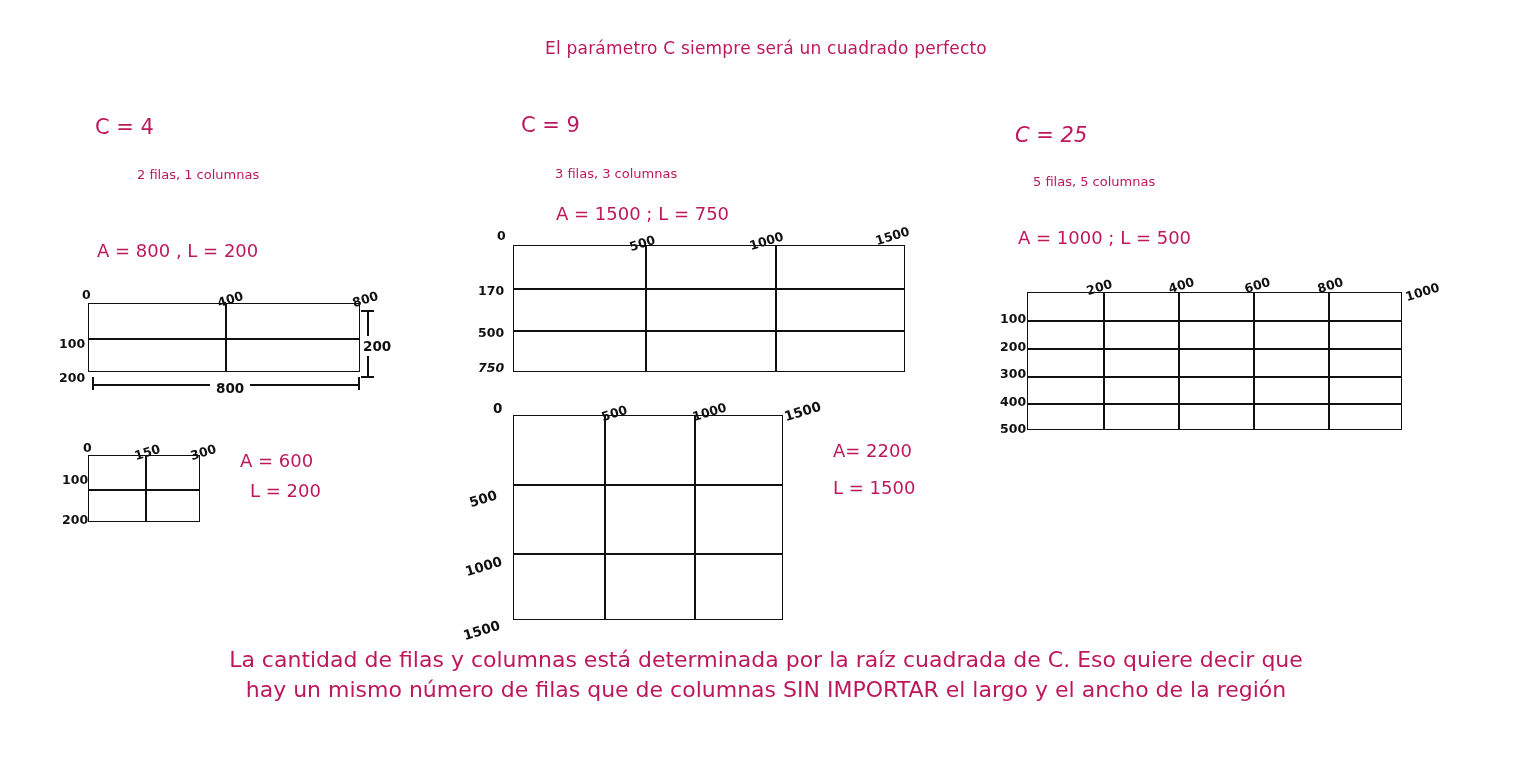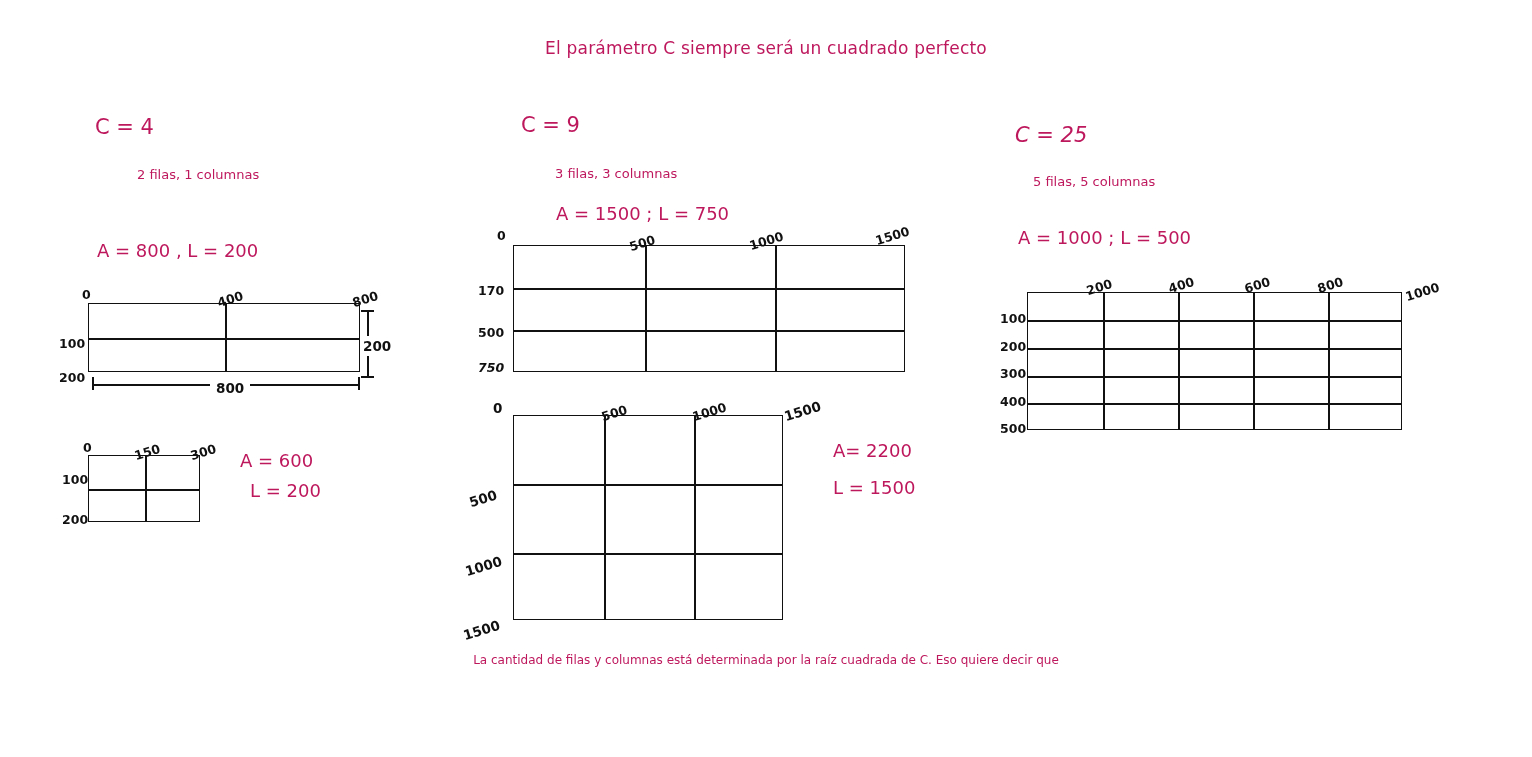--- a/index.html
+++ b/index.html
@@ -80,21 +80,21 @@
   .cap-h {
     position: absolute;
     height: 2.4px;
     width: 13px;
     background: #111;
   }
   
   #caption {
     left: 0; top: 645px; width: 1532px;
     text-align: center;
-    font-size: 12px;
+    font-size: 22px;
     line-height: 30px;
   }
   #caption .ln { display: block; }
 </style>
 </head>
 <body>
 
 <div class="abs hand" id="title">El parámetro C siempre será un cuadrado perfecto</div>
 
 <div class="abs hand sec-head" style="left:95px; top:115px;">C = 4</div>
@@ -190,13 +190,14 @@
 <div class="abs tick rot" style="left:1320px; top:281px;">800</div>
 <div class="abs tick rot" style="left:1408px; top:289px;">1000</div>
 <div class="abs tick" style="left:1000px; top:311px;">100</div>
 <div class="abs tick" style="left:1000px; top:339px;">200</div>
 <div class="abs tick" style="left:1000px; top:366px;">300</div>
 <div class="abs tick" style="left:1000px; top:394px;">400</div>
 <div class="abs tick" style="left:1000px; top:421px;">500</div>
 
 <div class="abs hand" id="caption">
   <span class="ln">La cantidad de filas y columnas está determinada por la raíz cuadrada de C. Eso quiere decir que</span>
+  <span class="ln">hay un mismo número de filas que de columnas SIN IMPORTAR el largo y el ancho de la región</span>
 </div>
 
 </body></html>

